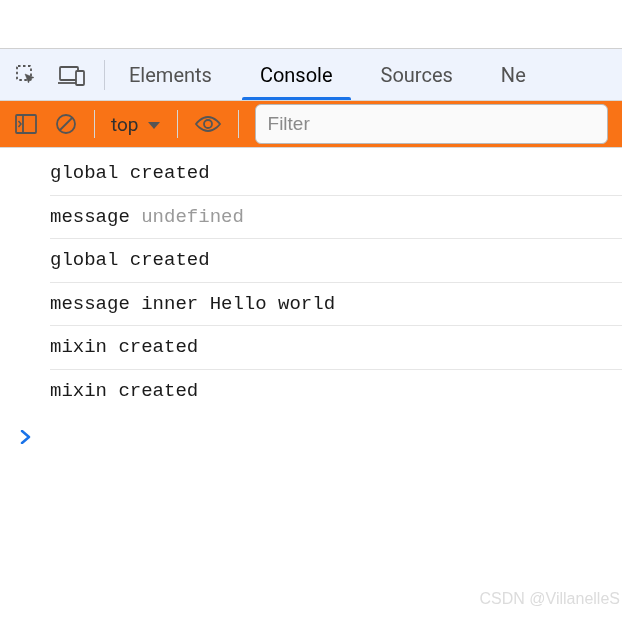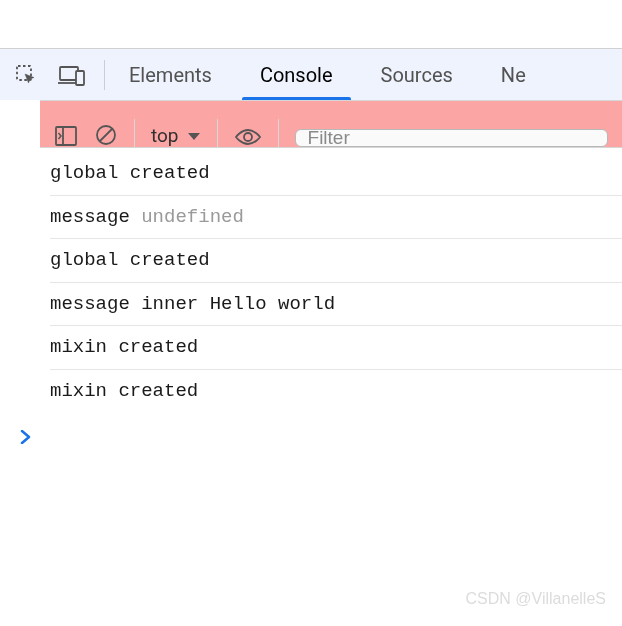--- a/index.html
+++ b/index.html
@@ -52,46 +52,45 @@
       position: absolute;
       bottom: 0;
       left: 6px;
       right: 6px;
       height: 3px;
       background: #1a73e8;
       border-radius: 2px 2px 0 0;
     }
     .toolbar {
       display: flex;
-      align-items: flex-end;
+      align-items: center;
       height: 48px;
       border-top: 1px solid #d6d6d6;
       border-bottom: 1px solid #d6d6d6;
       padding: 0 14px;
       gap: 16px;
-      background: #fca5a5;
-      margin-left: 40px;
+      background: #f97316;
     }
     .toolbar-icon svg { display: block; }
     .toolbar-divider {
       width: 1px;
       height: 28px;
       background: #d6d6d6;
     }
     .context-selector {
       display: flex;
       align-items: center;
       gap: 8px;
       font-size: 19px;
       color: #303030;
       cursor: pointer;
     }
     .filter-input {
       flex: 1;
-      height: 18px;
+      height: 40px;
       border: 1px solid #b8b8b8;
       border-radius: 6px;
       padding: 0 12px;
       font-size: 19px;
       background: #fafafa;
       color: #303030;
       outline: none;
     }
     .filter-input::placeholder { color: #8a8a8a; }
     .console-output {
@@ -113,21 +112,21 @@
       padding: 14px 0 0 20px;
     }
     .prompt-chevron {
       color: #1a73e8;
       font-size: 18px;
       font-weight: bold;
     }
     .watermark {
       position: absolute;
       bottom: 18px;
-      right: 16px;
+      right: 2px;
       color: #dcdcdc;
       font-size: 16px;
       font-family: sans-serif;
     }
   </style>
 </head>
 <body>
 
 <div class="top-spacer"></div>
 

